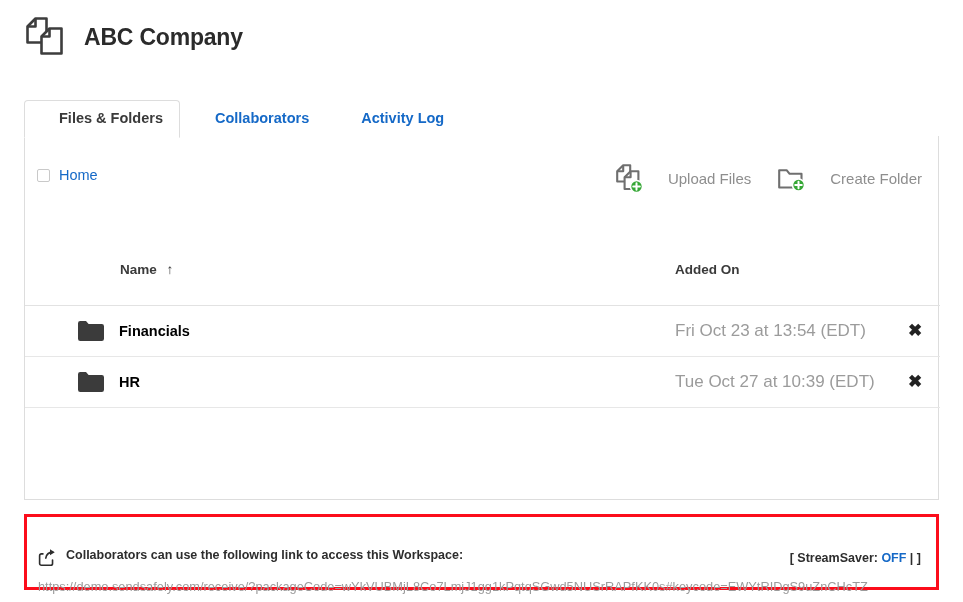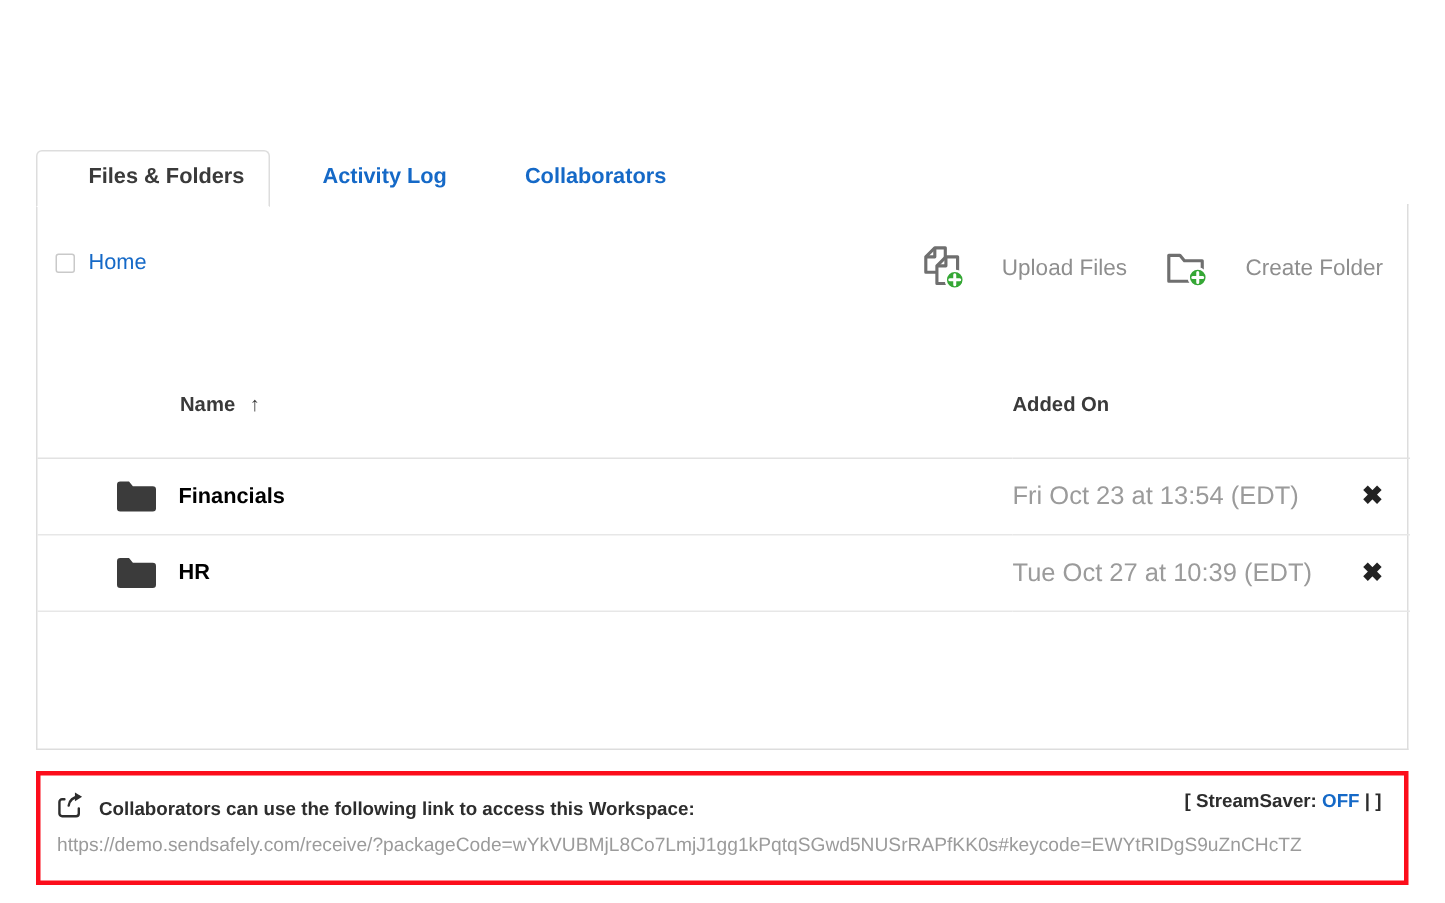--- a/index.html
+++ b/index.html
@@ -176,23 +176,24 @@
     left: 24px;
     top: 514px;
     width: 915px;
     height: 76px;
     border: 3px solid #fc0d1b;
     background: #ffffff;
     padding: 7px 11px 0 11px;
   }
   .share-top {
     display: flex;
-    align-items: flex-end;
+    align-items: flex-start;
     position: relative;
     height: 22px;
+    margin-top: 24px;
   }
   .share-icon { width: 19px; height: 19px; display: block; flex: none; }
   .share-label {
     font-size: 12.5px;
     font-weight: bold;
     color: #2d2d2d;
     margin-left: 9px;
   }
   .stream {
     position: absolute;
@@ -213,25 +214,37 @@
     word-break: break-all;
     cursor: text;
     max-width: 860px;
   }
 </style>
 </head>
 <body>
 
 <div id="page">
 
+  <div class="header">
+    <span>
+      <svg class="logo-icon" viewBox="0 0 46 46">
+        <path d="M4 10 L14 10 L14 4 L4 4 Z" fill="none"></path>
+        <path d="M3.5 12.5 L11.5 4.5 L22.5 4.5 L22.5 28.5 L3.5 28.5 Z" fill="#ffffff" stroke="#3d3d3d" stroke-width="2.6" stroke-linejoin="round"></path>
+        <path d="M11.5 4.5 L11.5 12.5 L3.5 12.5" fill="none" stroke="#3d3d3d" stroke-width="2.6" stroke-linejoin="round"></path>
+        <path d="M17.5 22.5 L25.5 14.5 L37.5 14.5 L37.5 39.5 L17.5 39.5 Z" fill="#ffffff" stroke="#3d3d3d" stroke-width="2.6" stroke-linejoin="round"></path>
+        <path d="M25.5 14.5 L25.5 22.5 L17.5 22.5" fill="none" stroke="#3d3d3d" stroke-width="2.6" stroke-linejoin="round"></path>
+      </svg>
+    </span>
+    <div class="company-title">ABC Company</div>
+  </div>
 
   <div class="tabs">
     <div class="tab active">Files &amp; Folders</div>
+    <div class="tab">Collaborators</div>
     <div class="tab">Activity Log</div>
-    <div class="tab">Collaborators</div>
   </div>
 
   <div class="panel">
 
     <div class="panel-top">
 
       <div class="home-row">
         <span class="chk"></span>
         <span class="home-link">Home</span>
       </div>

